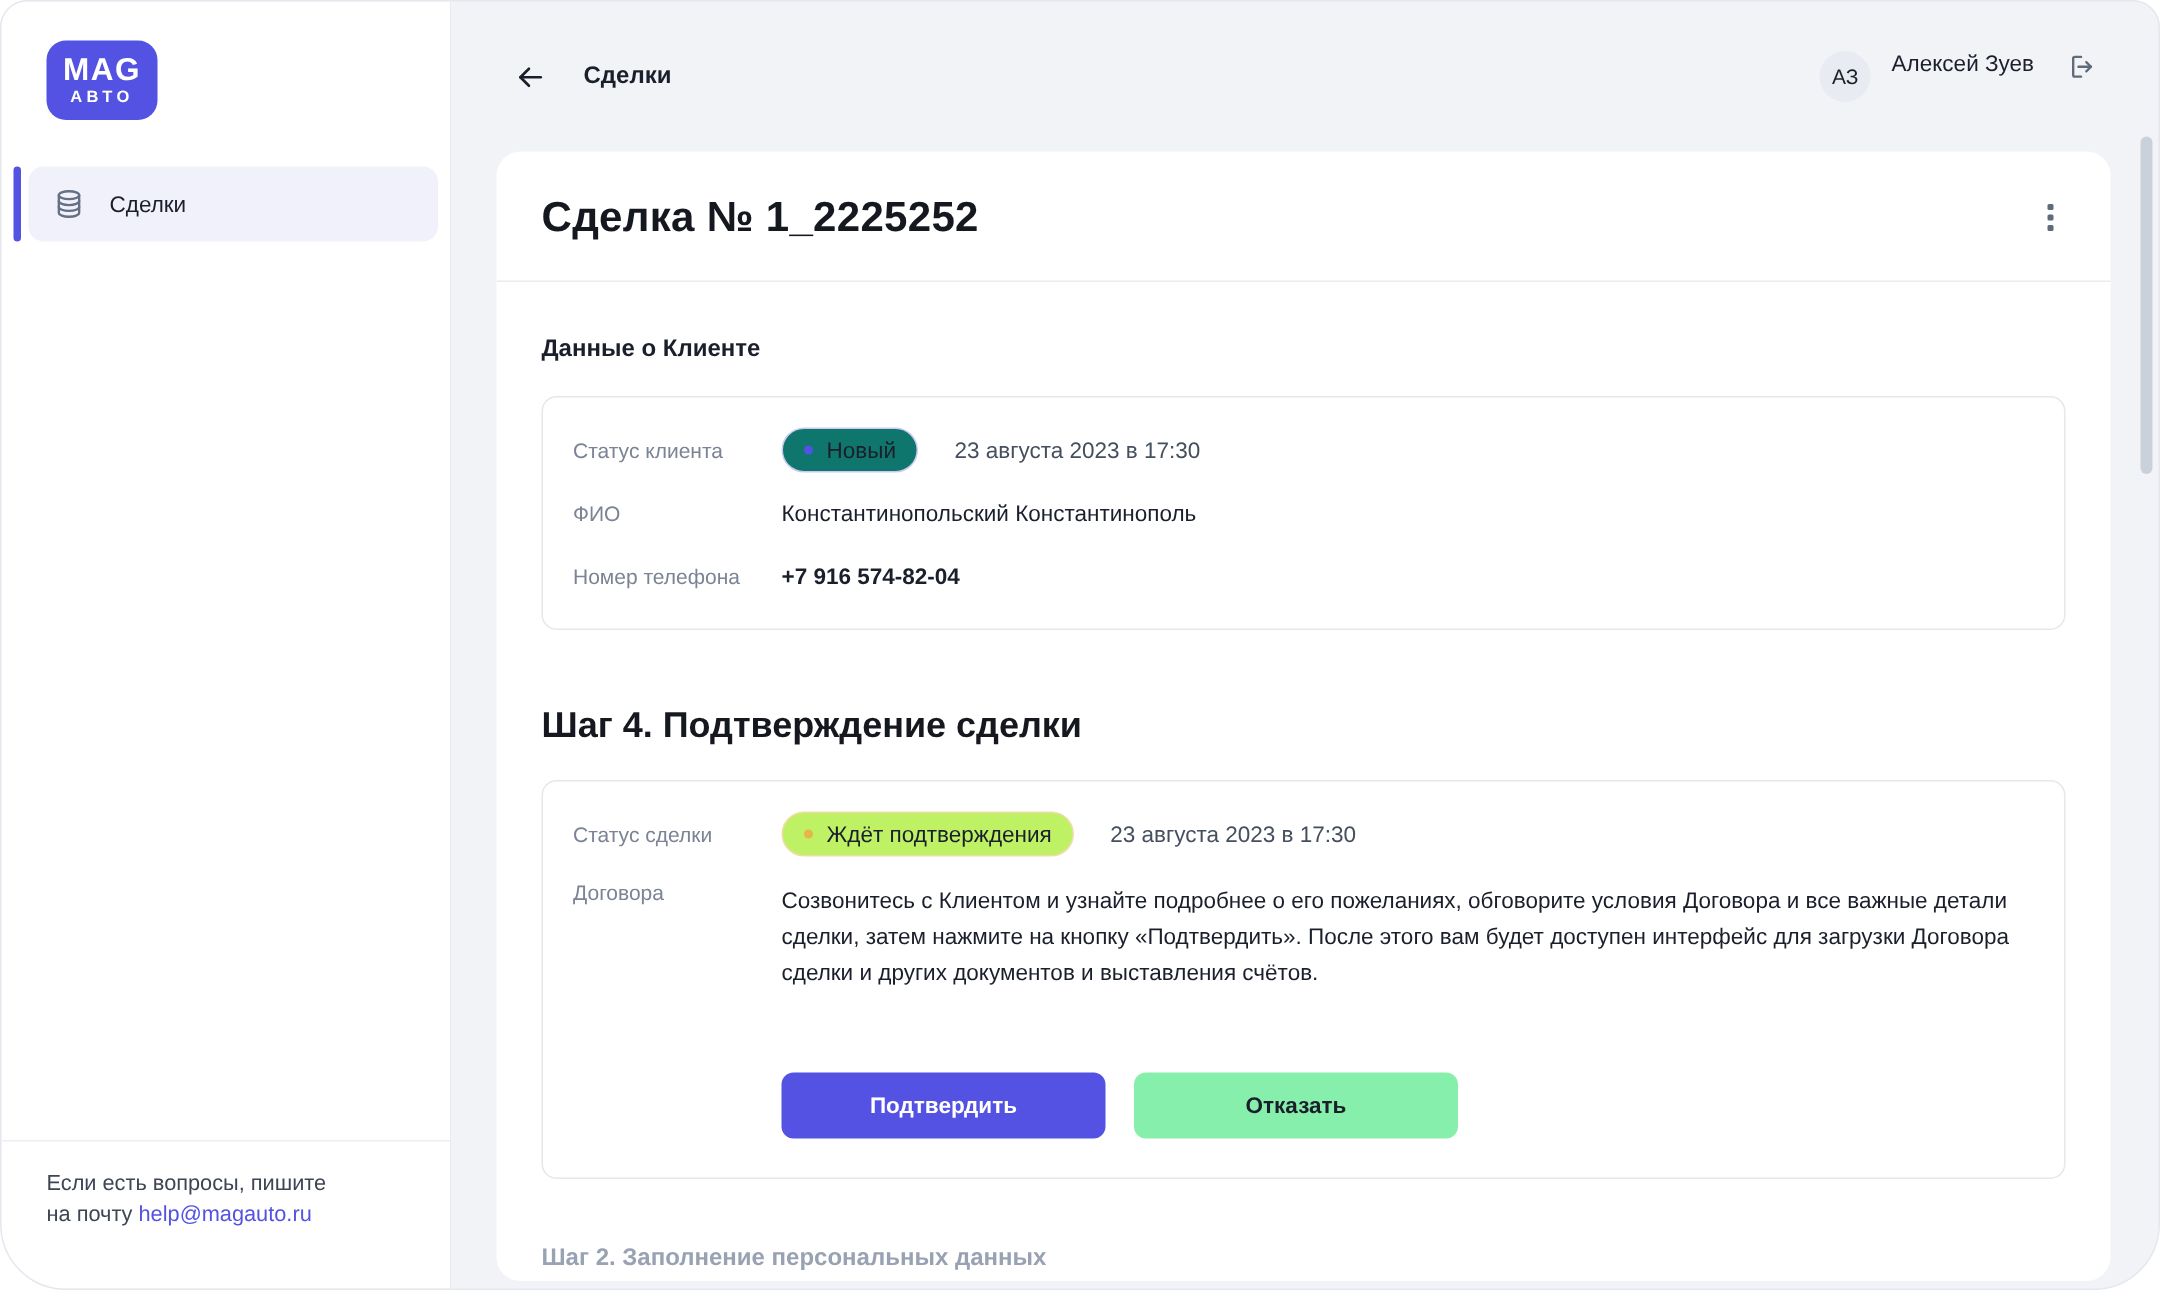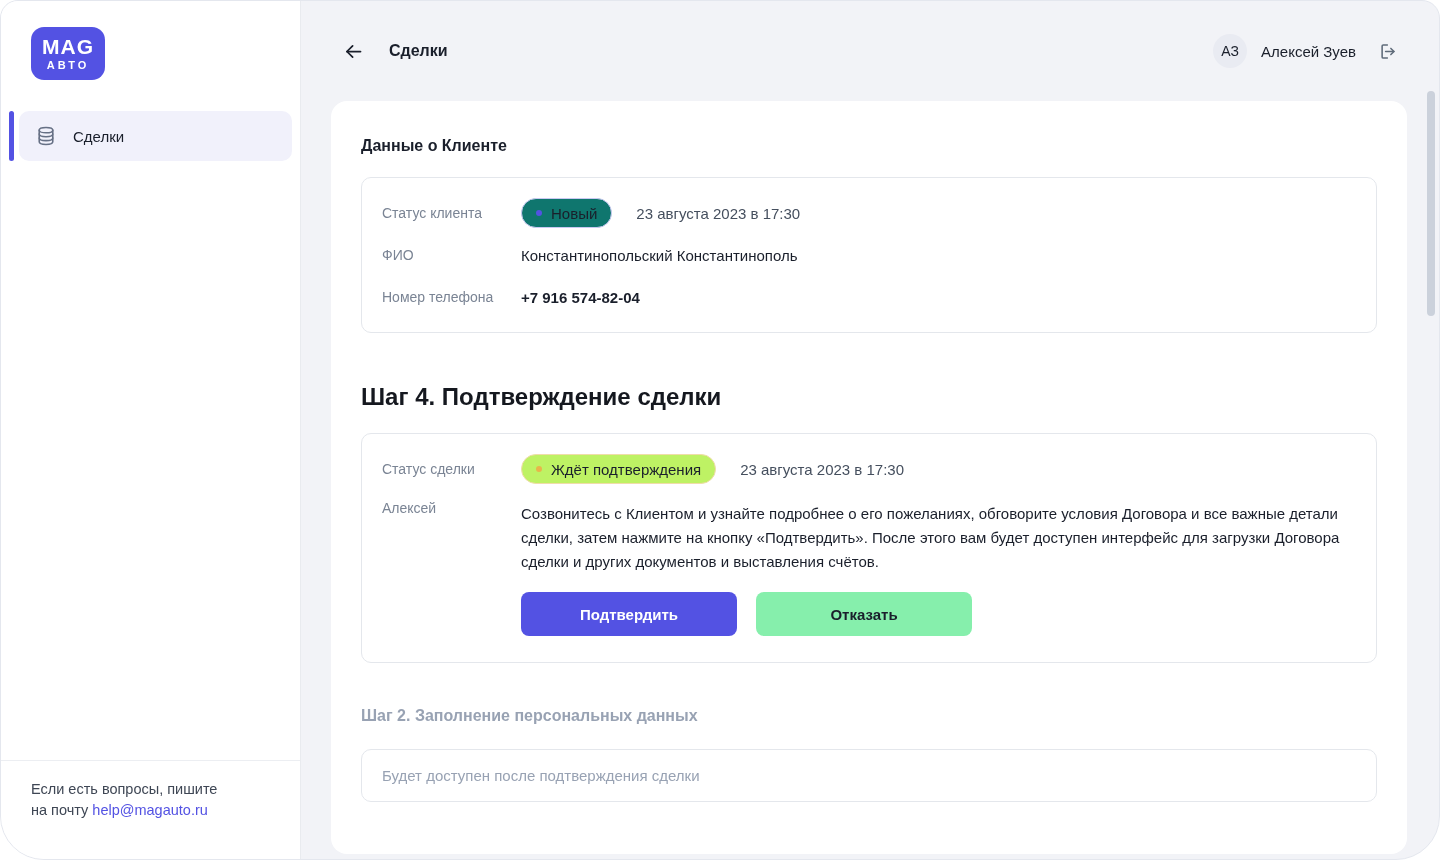--- a/index.html
+++ b/index.html
@@ -50,21 +50,21 @@
 
   
   .main { position: absolute; left: 300px; right: 0; top: 0; bottom: 0; }
 
   .topbar {
     height: 100px; display: flex; align-items: center;
     padding: 0 42px 0 42px;
   }
   .back-btn { display: flex; align-items: center; cursor: pointer; }
   .topbar-title { font-size: 16px; font-weight: bold; color: #1A1F2B; margin-left: 25px; }
-  .user-group { margin-left: auto; display: flex; align-items: center; }
+  .user-group { margin-left: auto; display: flex; align-items: flex-start; }
   .avatar {
     width: 34px; height: 34px; border-radius: 50%;
     background: #E9EBF2; color: #1A1F2B; font-size: 14px;
     display: flex; align-items: center; justify-content: center;
   }
   .user-name { font-size: 15px; color: #1A1F2B; margin-left: 14px; }
   .logout { margin-left: 20px; display: flex; align-items: center; cursor: pointer; }
 
   
   .card {
@@ -107,21 +107,21 @@
   .badge-new .dot { background: #5352E3; }
   .badge-wait { background: #bef264; border: 1px solid #F0DCA9; }
   .badge-wait .dot { background: #E8B54A; }
 
   .action-text { max-width: 828px; font-size: 15px; line-height: 24px; color: #1A1F2B; padding: 2px 0 0 0; }
 
   .btn-row { display: flex; gap: 19px; margin: 18px 0 6px 139px; }
   .btn {
     width: 216px; height: 44px; border: none; border-radius: 8px;
     font-family: "Liberation Sans", sans-serif;
-    font-size: 15px; font-weight: bold; cursor: pointer;
+    font-size: 15px; font-weight: bold; cursor: pointer; margin-top: 36px;
   }
   .btn-primary { background: #5352E3; color: #fff; }
   .btn-secondary { background: #86efac; color: #1A1F2B; }
 
   .placeholder-box {
     margin-top: 24px; border: 1px solid #E4E7EC; border-radius: 10px;
     padding: 17px 20px; font-size: 15px; color: #98A2B3;
   }
 
   .scrollbar-thumb {
@@ -185,20 +185,28 @@
               <path d="M13 4.5H8.3c-.7 0-1.3.6-1.3 1.3v12.4c0 .7.6 1.3 1.3 1.3H13"></path>
               <path d="M20.5 12H11"></path>
                 <path d="m17 8.5 3.5 3.5L17 15.5"></path>
             </svg>
           </span>
         </div>
       </div>
     </div>
 
     <div class="card">
+      <div class="card-header">
+        <div class="card-title">Сделка № 1_2225252</div>
+        <div class="kebab">
+            <span></span>
+            <span></span>
+            <span></span>
+          </div>
+      </div>
 
       <div class="card-body">
 
         <div class="section-heading">Данные о Клиенте</div>
         <div class="info-box">
           <div class="row">
             <div class="row-label">Статус клиента</div>
             <span class="badge badge-new">
               <span class="dot"></span>
               <span>Новый</span>
@@ -219,21 +227,21 @@
         <div class="info-box" style="padding-bottom:20px;">
           <div class="row">
             <div class="row-label">Статус сделки</div>
             <span class="badge badge-wait">
               <span class="dot"></span>
               <span>Ждёт подтверждения</span>
             </span>
             <span class="date-text">23 августа 2023 в 17:30</span>
           </div>
           <div class="row top">
-            <div class="row-label">Алексей</div>
+            <div class="row-label">Договора</div>
             <div class="action-text">Созвонитесь с Клиентом и узнайте подробнее о его пожеланиях, обговорите условия Договора и все важные детали сделки, затем нажмите на кнопку «Подтвердить». После этого вам будет доступен интерфейс для загрузки Договора сделки и других документов и выставления счётов.</div>
           </div>
           <div class="btn-row">
             <button class="btn btn-primary">Подтвердить</button>
             <button class="btn btn-secondary">Отказать</button>
           </div>
         </div>
 
         <div class="step2-heading">Шаг 2. Заполнение персональных данных</div>
         <div class="placeholder-box">Будет доступен после подтверждения сделки</div>

